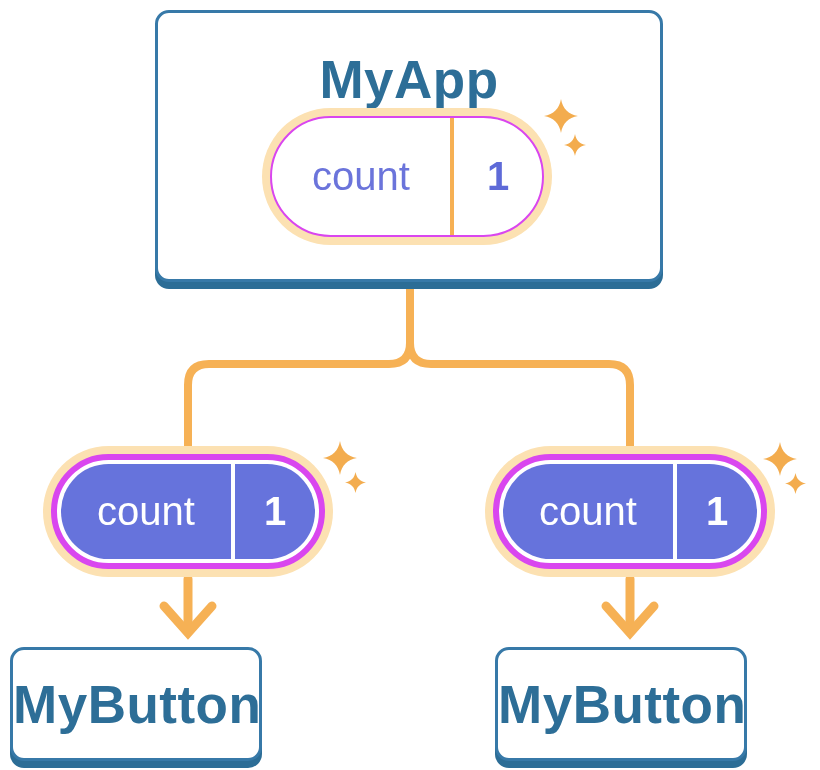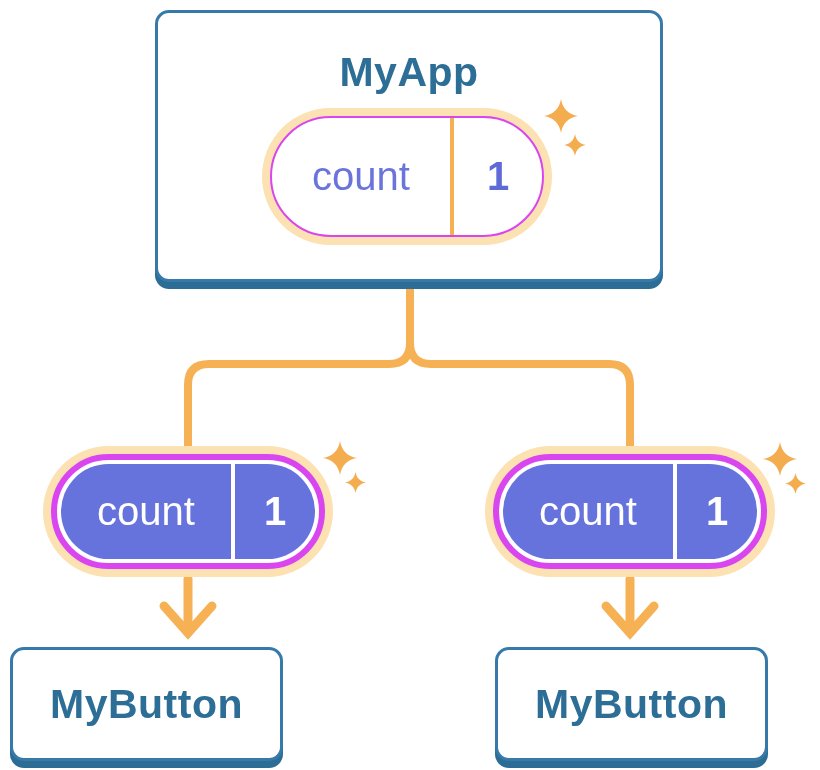--- a/index.html
+++ b/index.html
@@ -18,30 +18,30 @@
     background: #ffffff;
     border: 3px solid #3779A8;
     border-radius: 14px;
     box-shadow: 0 7px 0 #2C6D96;
   }
   .card-root {
     left: 155px; top: 10px;
     width: 508px; height: 272px;
   }
   .card-child {
-    width: 273px; height: 114px;
+    width: 252px; height: 114px;
     top: 647px;
-    display: flex; align-items: center; justify-content: center;
+    display: flex; align-items: center; 
   }
   .card-child-left  { left: 10px;  }
   .card-child-right { left: 495px; }
 
   .comp-title {
     color: #2D6E97;
-    font-size: 41px;
+    font-size: 53px;
     font-weight: 700;
     letter-spacing: 0.5px;
   }
   .root-title {
     position: absolute;
     left: 0; right: 0; top: 36px;
     text-align: center;
   }
 
   

